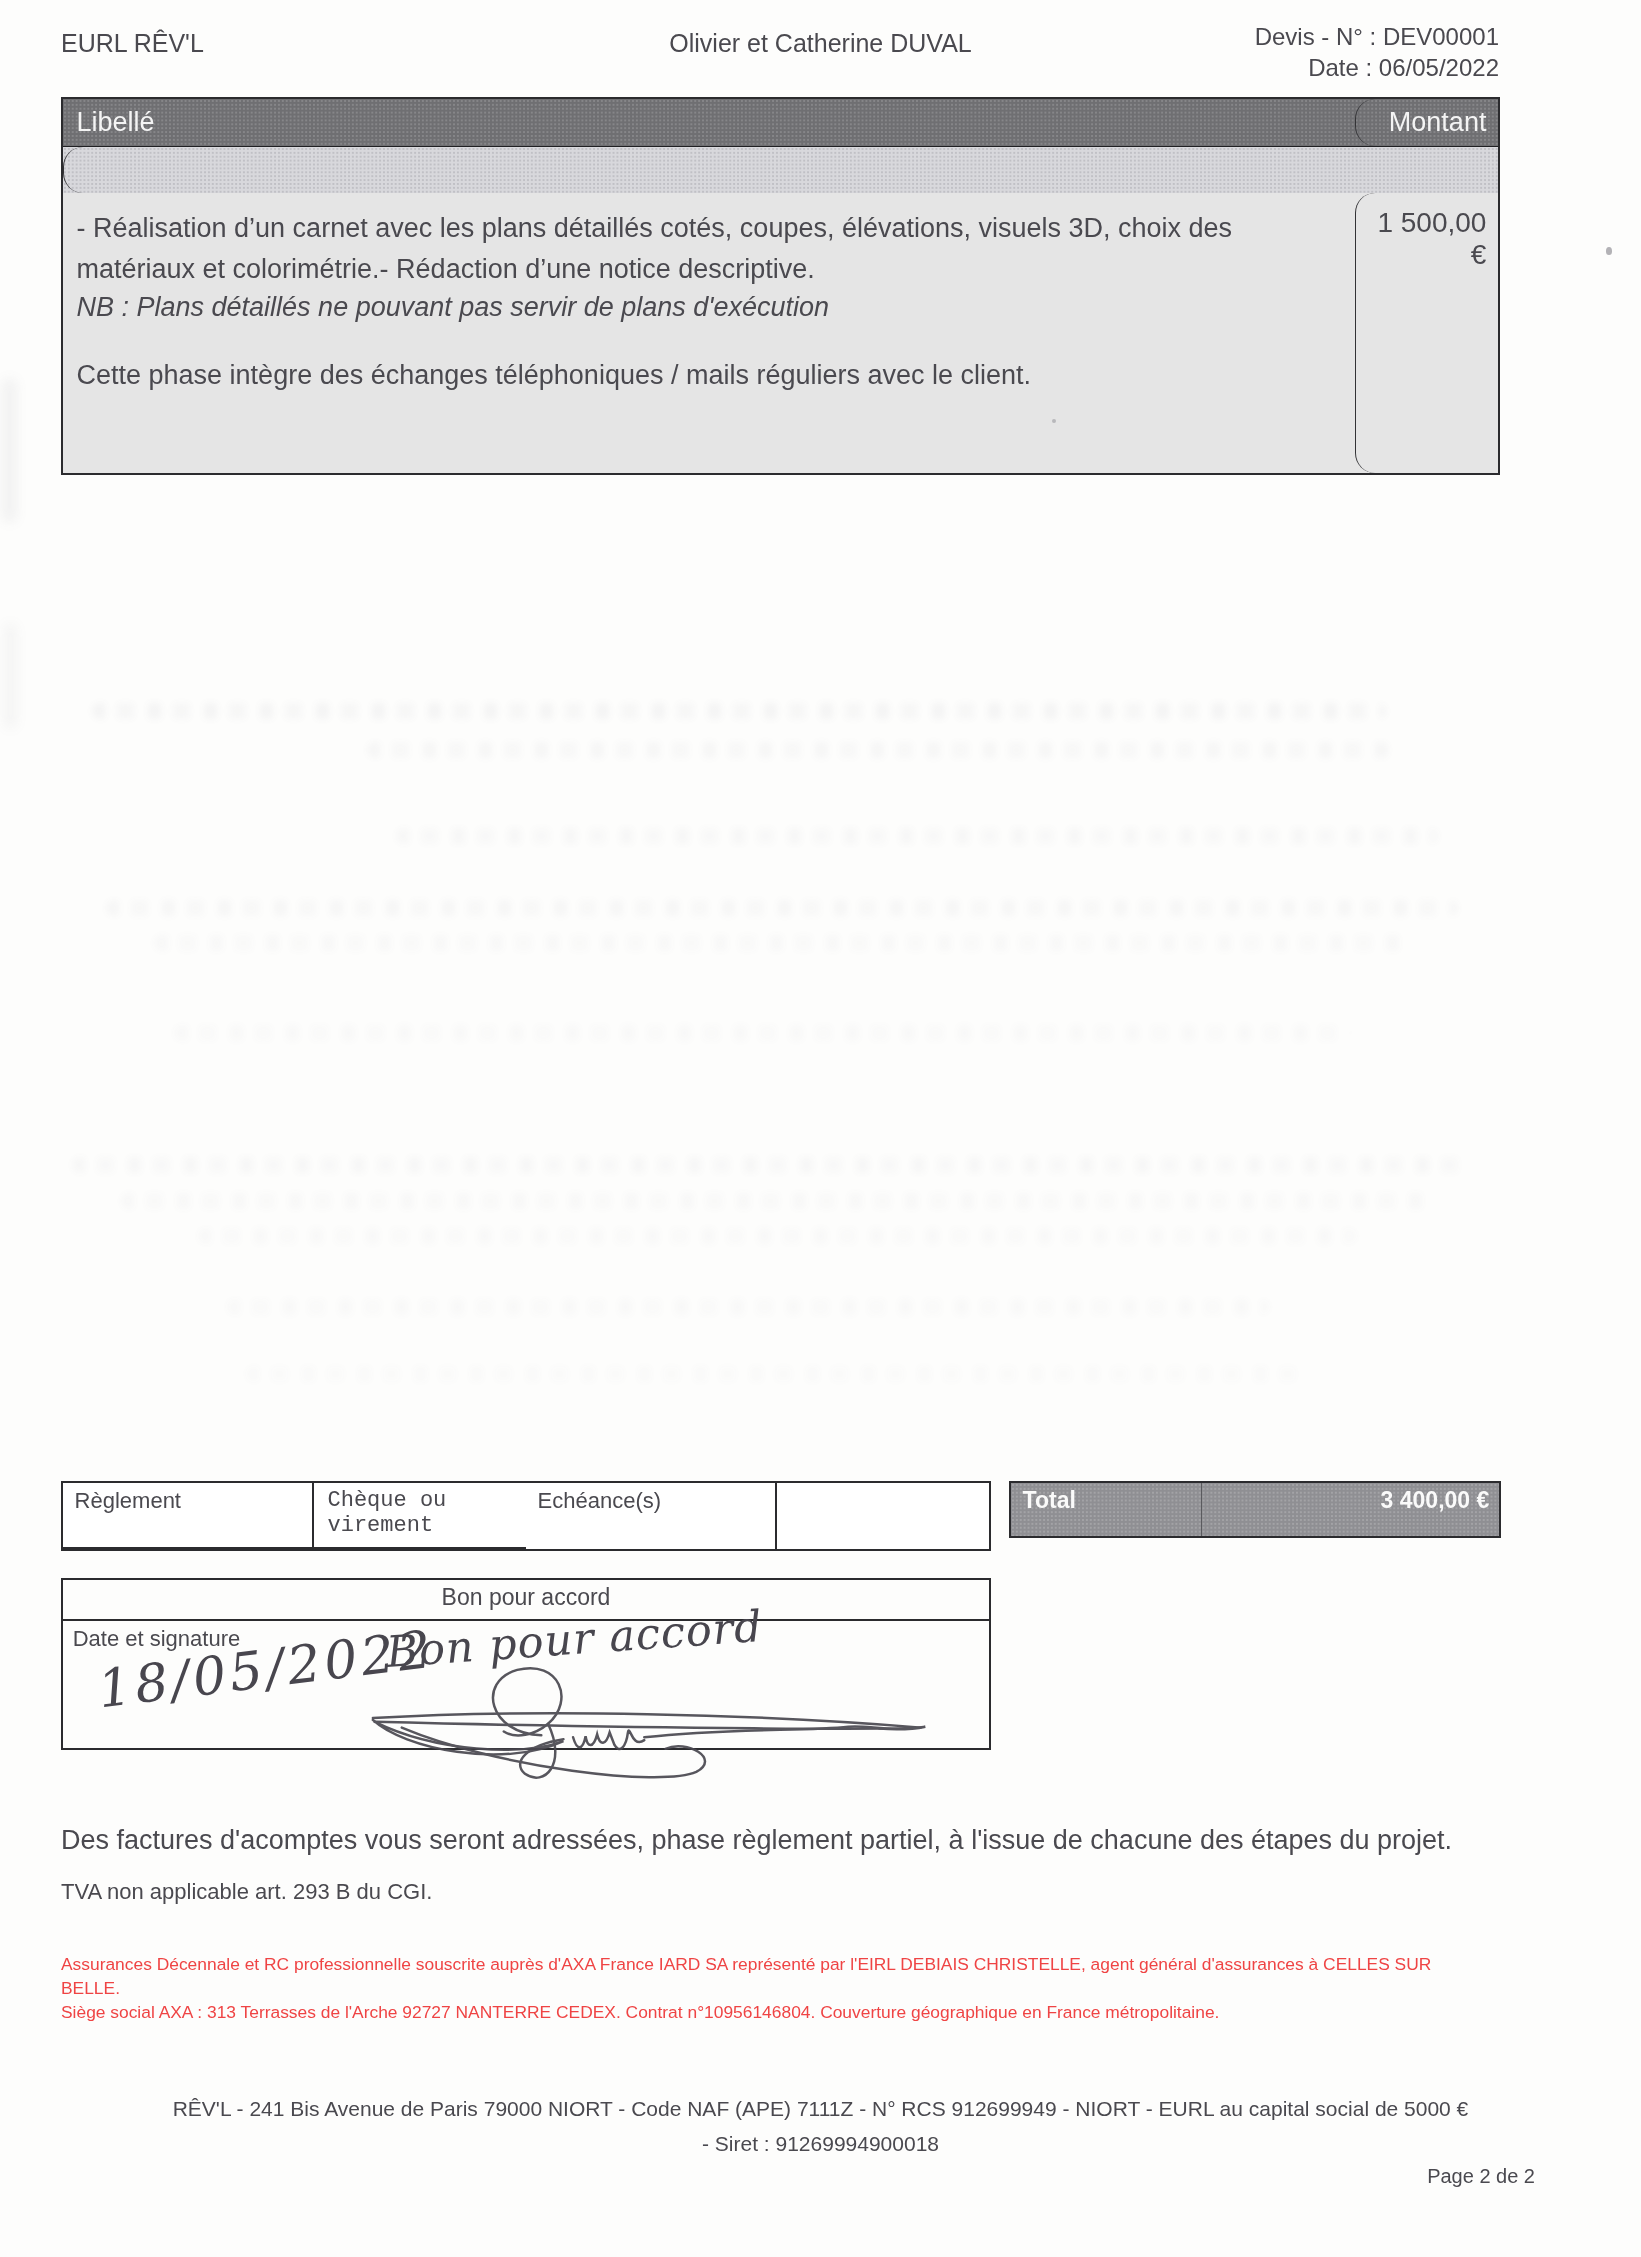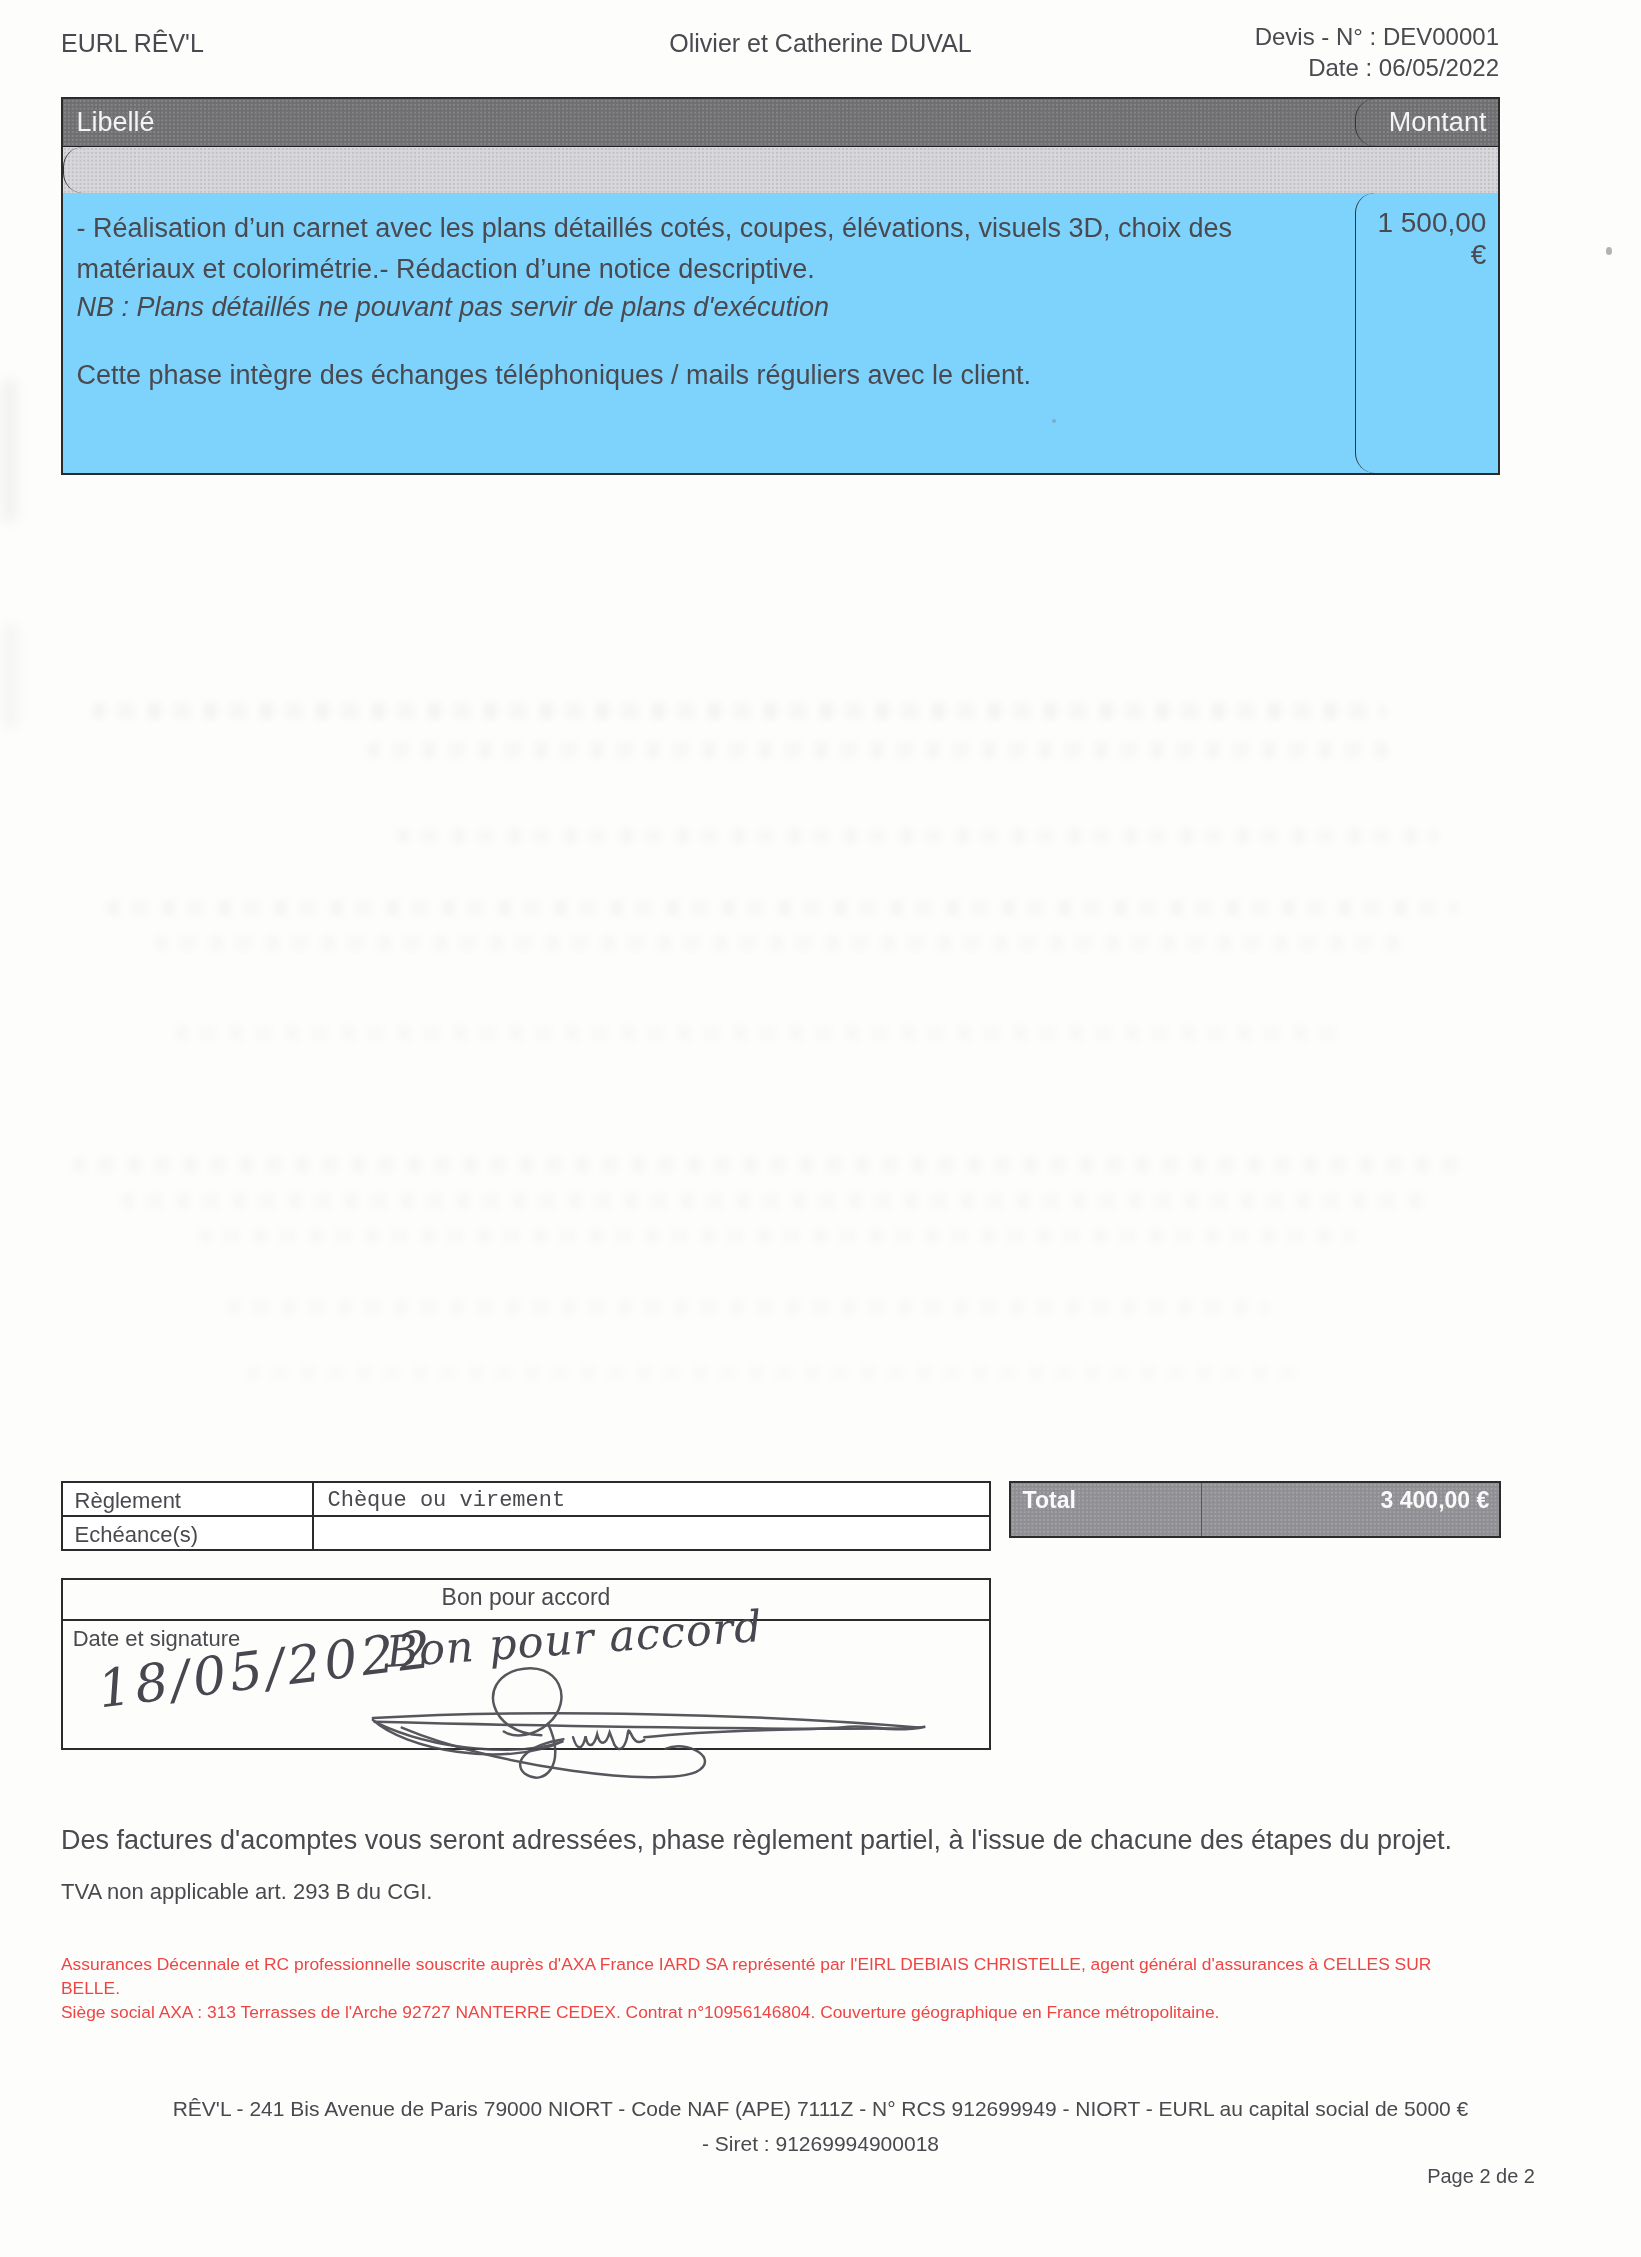--- a/index.html
+++ b/index.html
@@ -13,21 +13,21 @@
     overflow:hidden;
   }
   
   .company{position:absolute;left:61px;top:29px;font-size:25px;}
   .client{position:absolute;left:0;right:0;top:29px;text-align:center;font-size:25px;}
   .devis-meta{position:absolute;right:142px;top:21px;text-align:right;font-size:24px;line-height:31px;}
   
   .items-table{
     position:absolute;left:61px;top:97px;width:1439px;height:378px;
     border:2.9px solid #2b2b2e;box-sizing:border-box;
-    display:flex;flex-direction:column;background:#7dd3fc;
+    display:flex;flex-direction:column;background:#e5e5e5;
   }
   .tr{display:flex;}
   .td-amount{width:143px;box-sizing:border-box;border-left:1.9px solid #333336;border-radius:20px;}
   .thead{height:47px;flex:0 0 47px;
     background-color:#6f6f72;
     background-image:radial-gradient(rgba(255,255,255,.16) 1px, transparent 1.4px);
     background-size:3.9px 3.9px;
     color:#f4f4f4;border-bottom:1.9px solid #1f1f22;}
   .thead .td-label{flex:1;font-size:27px;padding:7.7px 0 0 13.5px;}
   .thead .td-amount{font-size:27px;text-align:right;padding:7.7px 11.6px 0 0;}
@@ -46,21 +46,21 @@
   .ghost{
     position:absolute;height:16.4px;border-radius:7.7px;
     background:repeating-linear-gradient(90deg, rgba(100,100,115,.55) 0 13.5px, transparent 13.5px 25px, rgba(100,100,115,.4) 25px 42px, transparent 42px 56px);
     filter:blur(3.9px);
   }
   .speck{position:absolute;background:#76757c;border-radius:50%;}
   .edge-smudge{position:absolute;background:rgba(130,130,138,.5);filter:blur(5.8px);border-radius:9.7px;}
   
   .pay-table{
     position:absolute;left:61px;top:1481px;width:930px;height:70px;
-    border:2.4px solid #2b2b2e;box-sizing:border-box;display:flex;flex-direction:column;background:#fff;
+    border:2.4px solid #2b2b2e;box-sizing:border-box;display:flex;flex-direction:row;background:#fff;
   }
   .pay-row{flex:1;display:flex;}
   .pay-row:first-child{border-bottom:2.4px solid #2b2b2e;}
   .pay-label{width:251px;box-sizing:border-box;border-right:2.4px solid #2b2b2e;font-size:22px;padding:4.8px 0 0 11.6px;}
   .pay-value{flex:1;font-size:22px;padding:4.8px 0 0 13.5px;font-family:Liberation Mono, monospace;}
   
   .total-bar{
     position:absolute;left:1009px;top:1481px;width:492px;height:57px;
     border:2.9px solid #2b2b2e;box-sizing:border-box;display:flex;
     background-color:#8f8f93;

